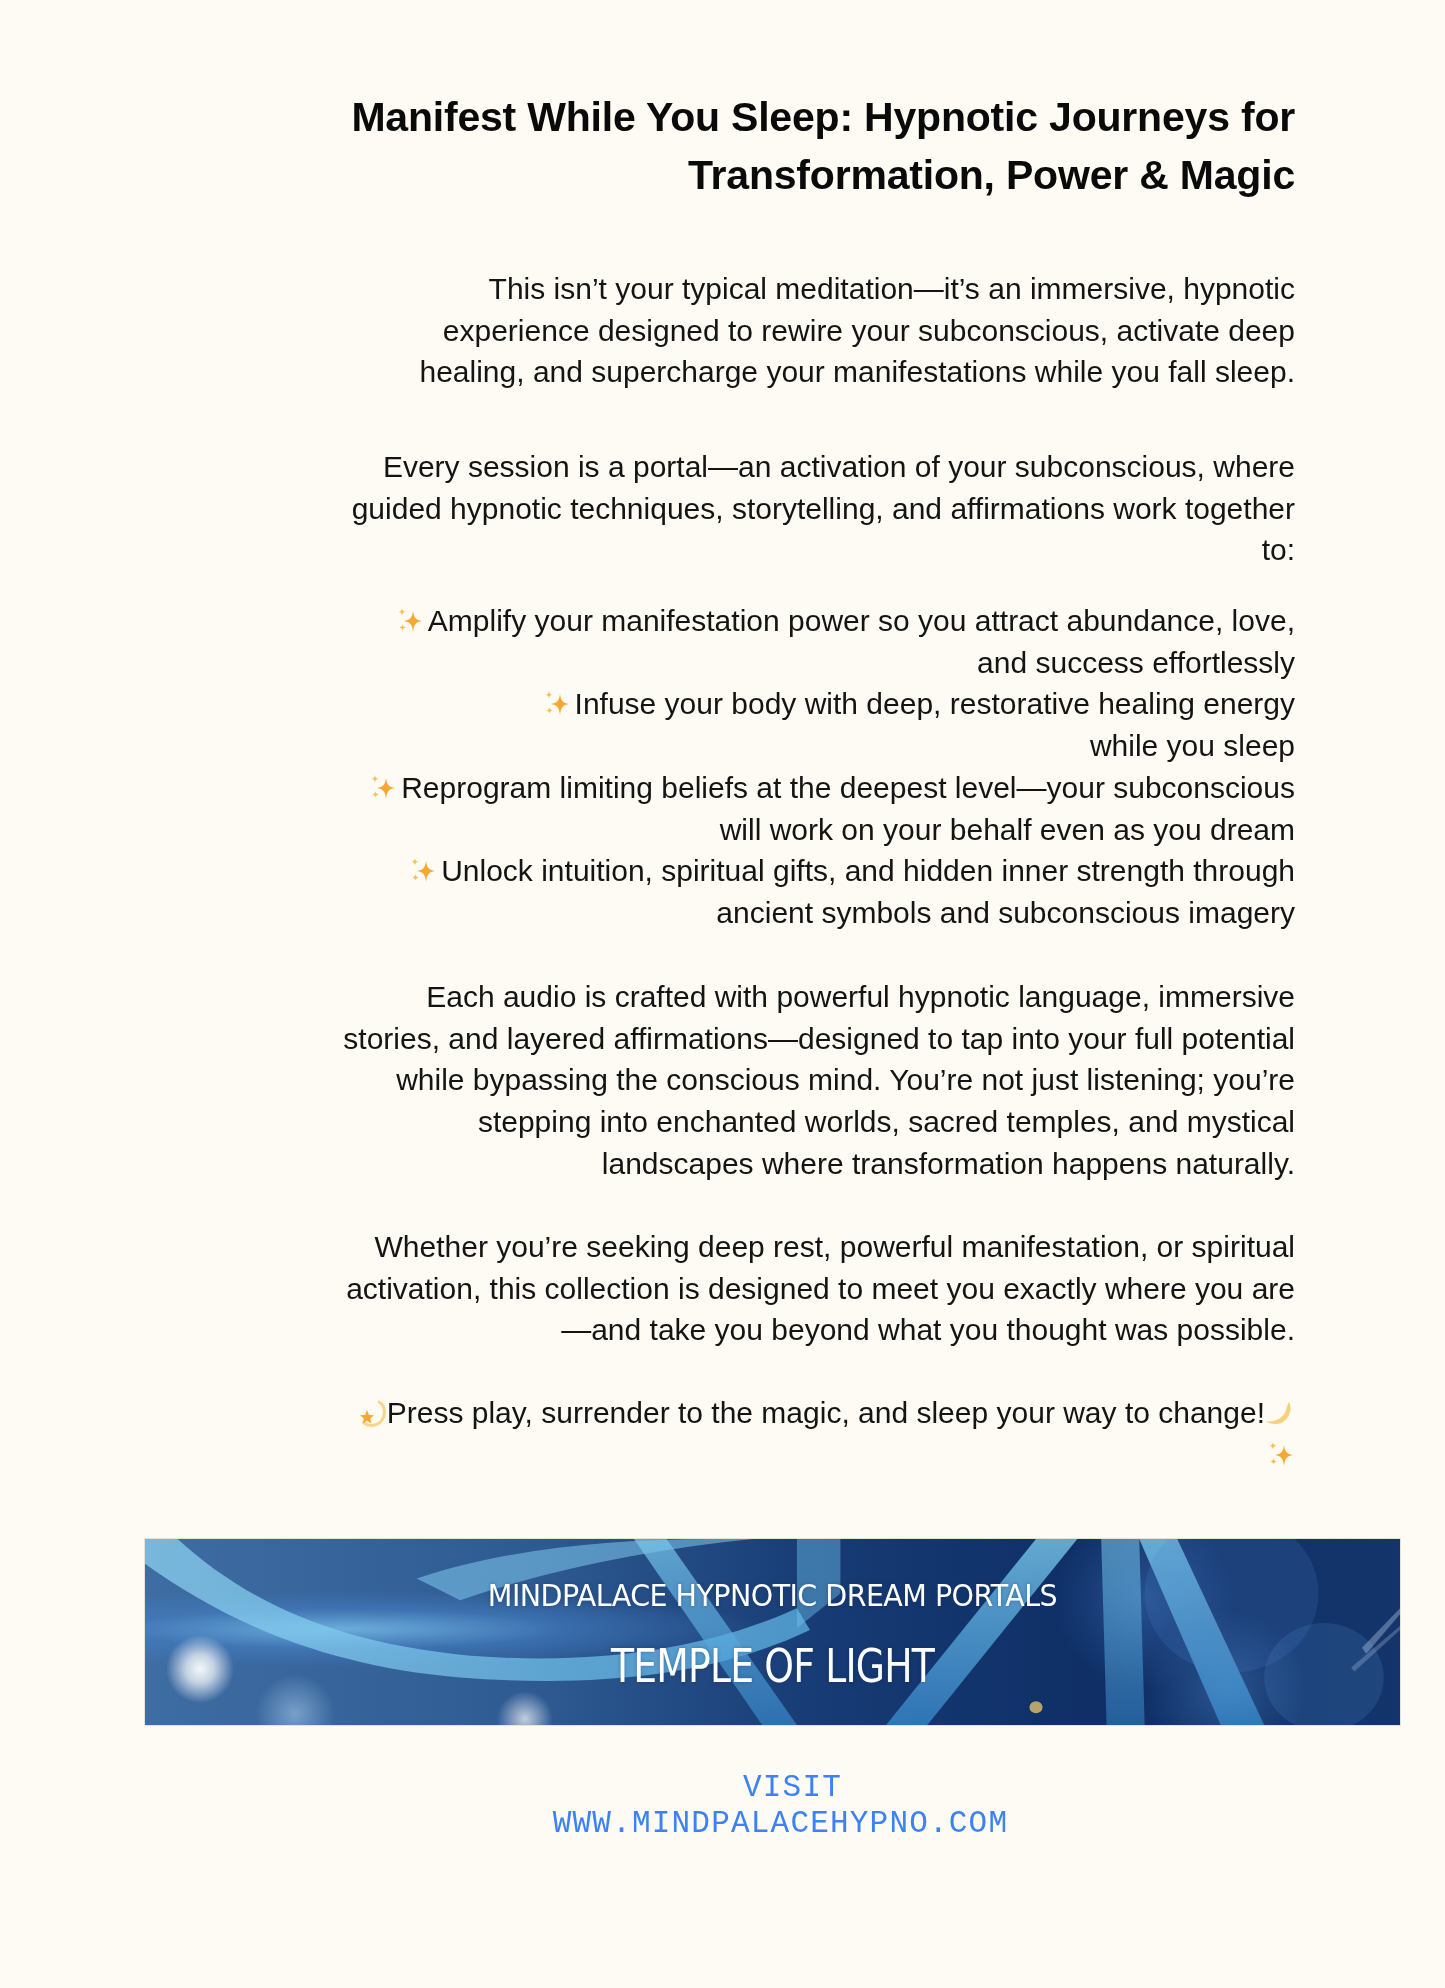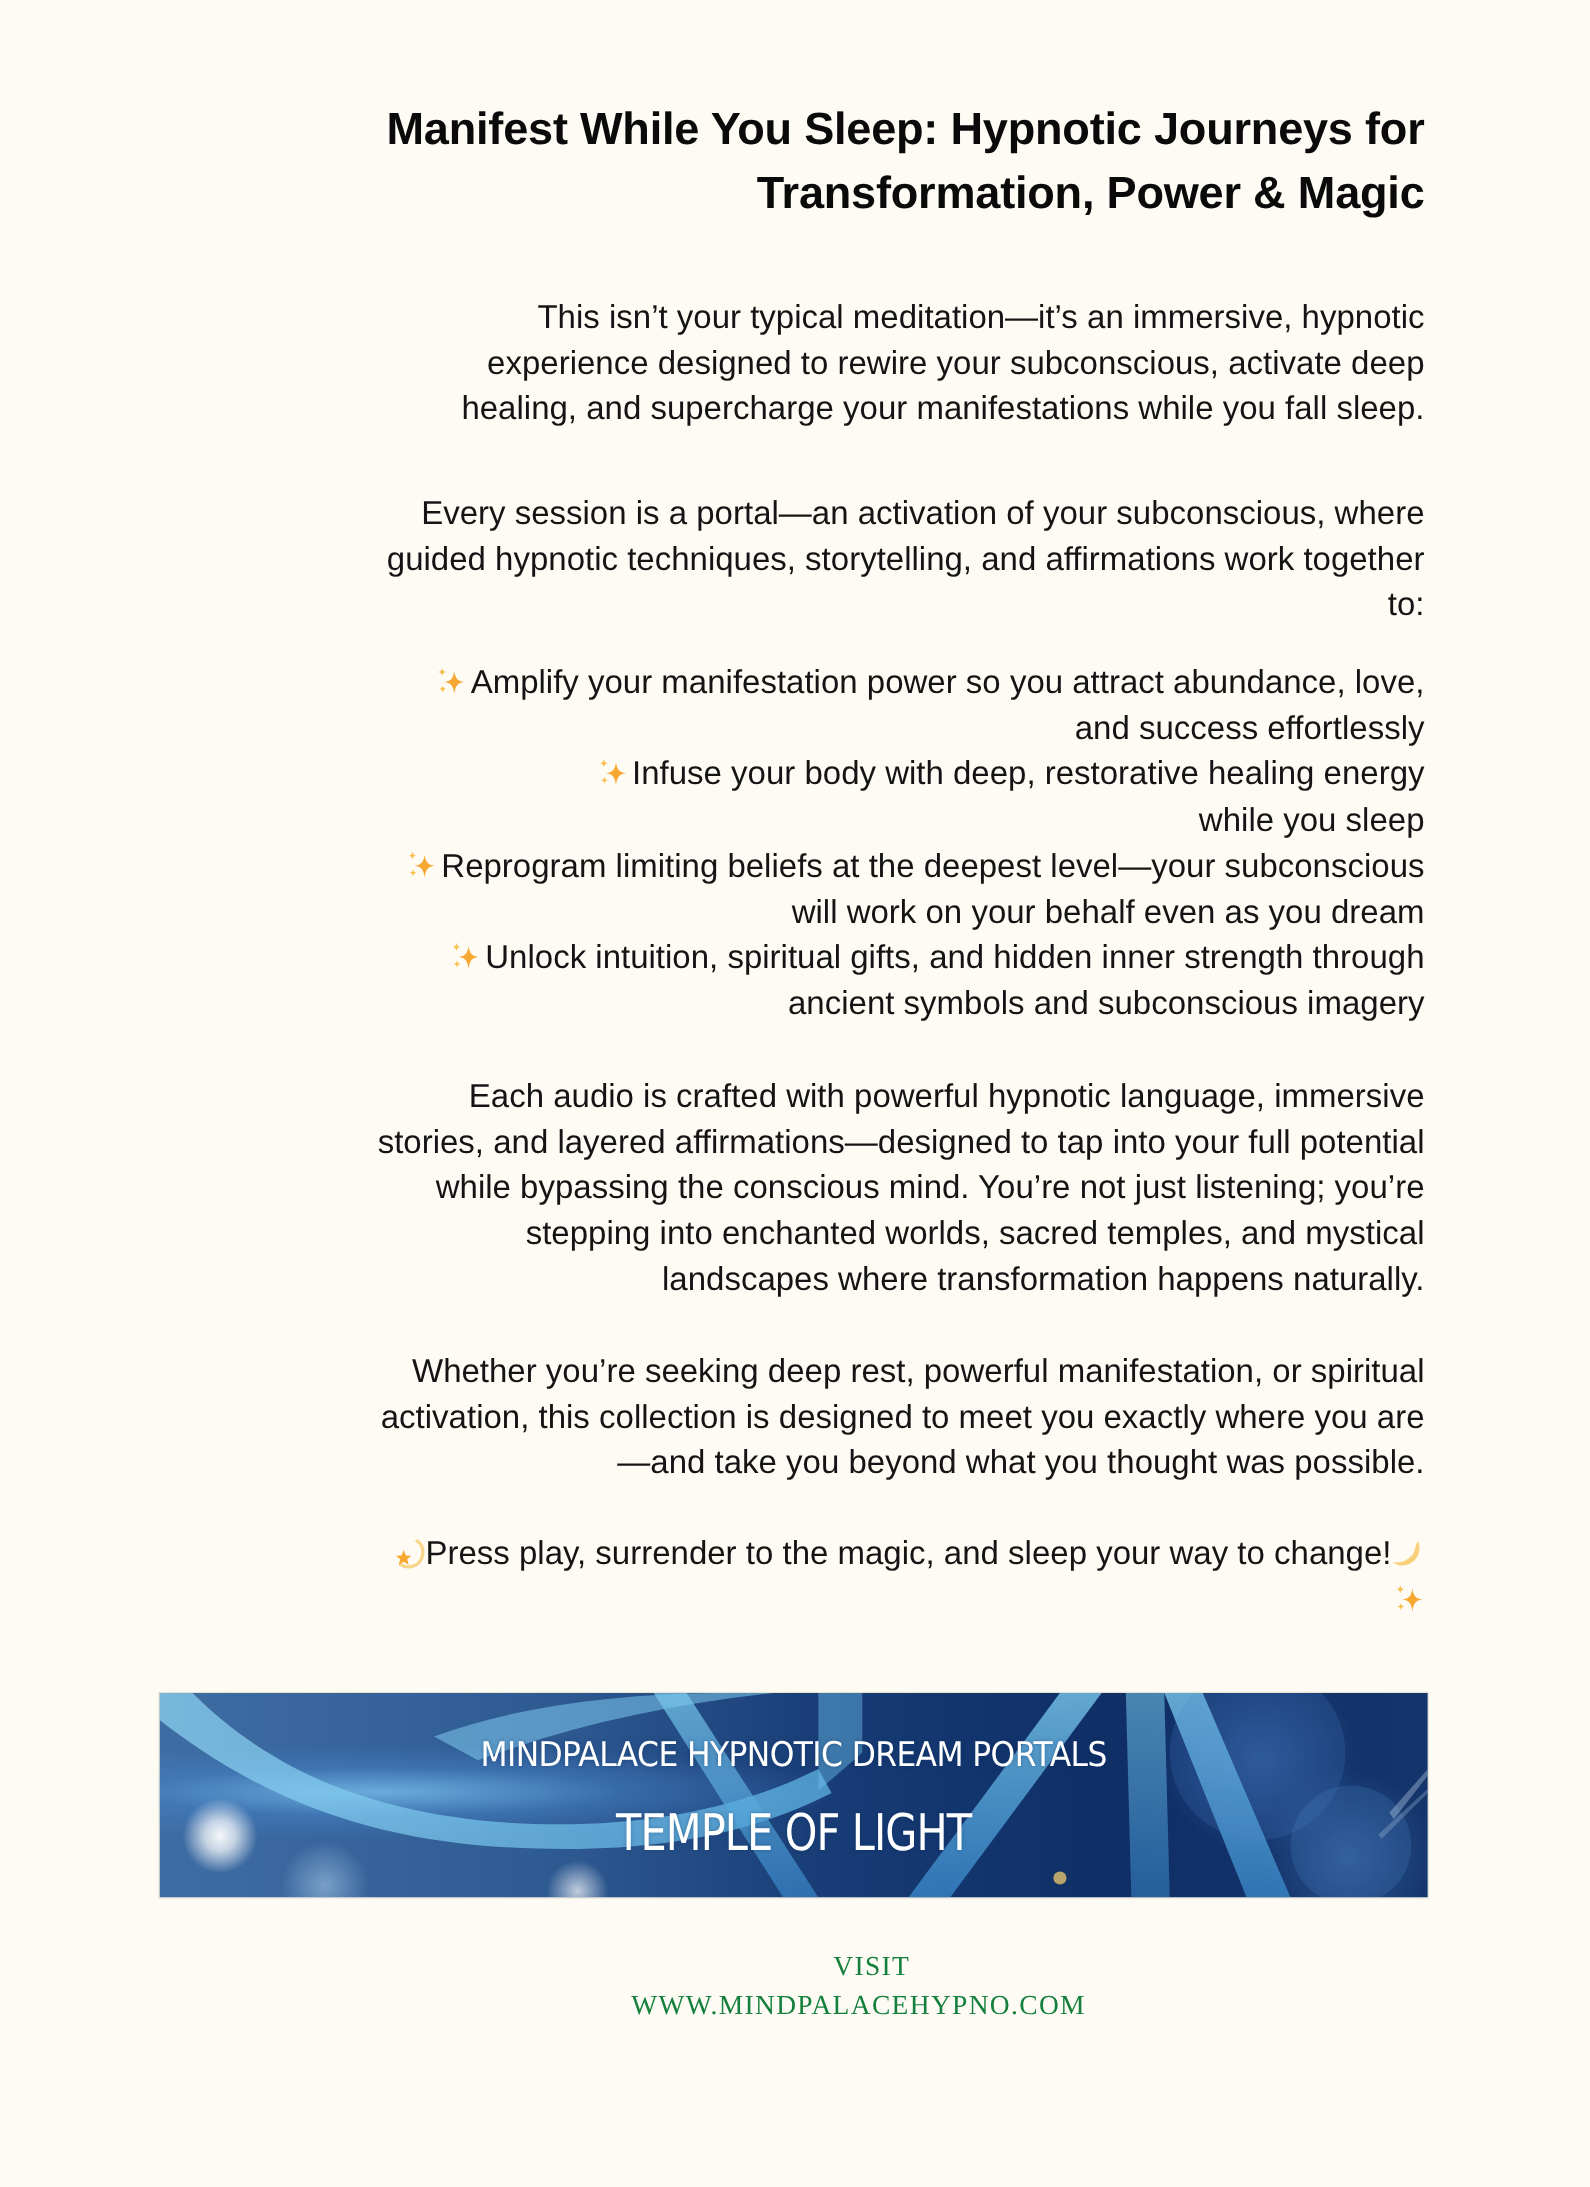--- a/index.html
+++ b/index.html
@@ -69,21 +69,21 @@
     #p2 { top: 446px; }
     #bullets { top: 600px; }
     #p3 { top: 976px; }
     #p4 { top: 1226px; }
     #p5 { top: 1392px; }
 
     .banner {
       position: absolute;
       left: 144px;
       top: 1538px;
-      width: 1155px;
+      width: 1257px;
       height: 188px;
       overflow: hidden;
       background:
         radial-gradient(circle at 55px 130px, rgba(255,255,255,0.95) 0px, rgba(255,255,255,0.7) 14px, rgba(180,220,255,0.0) 34px),
         radial-gradient(circle at 150px 175px, rgba(200,230,255,0.45) 0px, rgba(200,230,255,0.0) 40px),
         radial-gradient(circle at 380px 180px, rgba(255,255,255,0.7) 0px, rgba(255,255,255,0.0) 28px),
         radial-gradient(circle at 1000px 60px, rgba(80,140,220,0.35) 0px, rgba(80,140,220,0.0) 90px),
         radial-gradient(circle at 1080px 150px, rgba(90,150,220,0.35) 0px, rgba(90,150,220,0.0) 80px),
         radial-gradient(ellipse at 200px 90px, rgba(120,190,235,0.8) 0px, rgba(70,130,200,0.5) 220px, rgba(30,70,140,0.0) 420px),
         linear-gradient(90deg, #3e6da3 0%, #2f5b93 30%, #163a73 55%, #0f2f66 75%, #14356b 100%);
@@ -122,23 +122,23 @@
       color: #ffffff;
       transform: scaleX(0.82);
       text-shadow: 0 0 4px rgba(0,40,90,0.35);
     }
     .footer {
       position: absolute;
       left: 0;
       width: 1445px;
       top: 1770px;
       text-align: center;
-      font-family: Liberation Serif, serif;
-      color: #15803d;
-      font-size: 25px;
+      font-family: Liberation Mono, monospace;
+      color: #3b82f6;
+      font-size: 31px;
       letter-spacing: 1.2px;
       line-height: 36px;
     }
     .footer .visit { display: block; padding-left: 140px; }
     .footer .url { display: block; padding-left: 116px; }
   </style>
 </head>
 <body>
 
 <div class="page">

